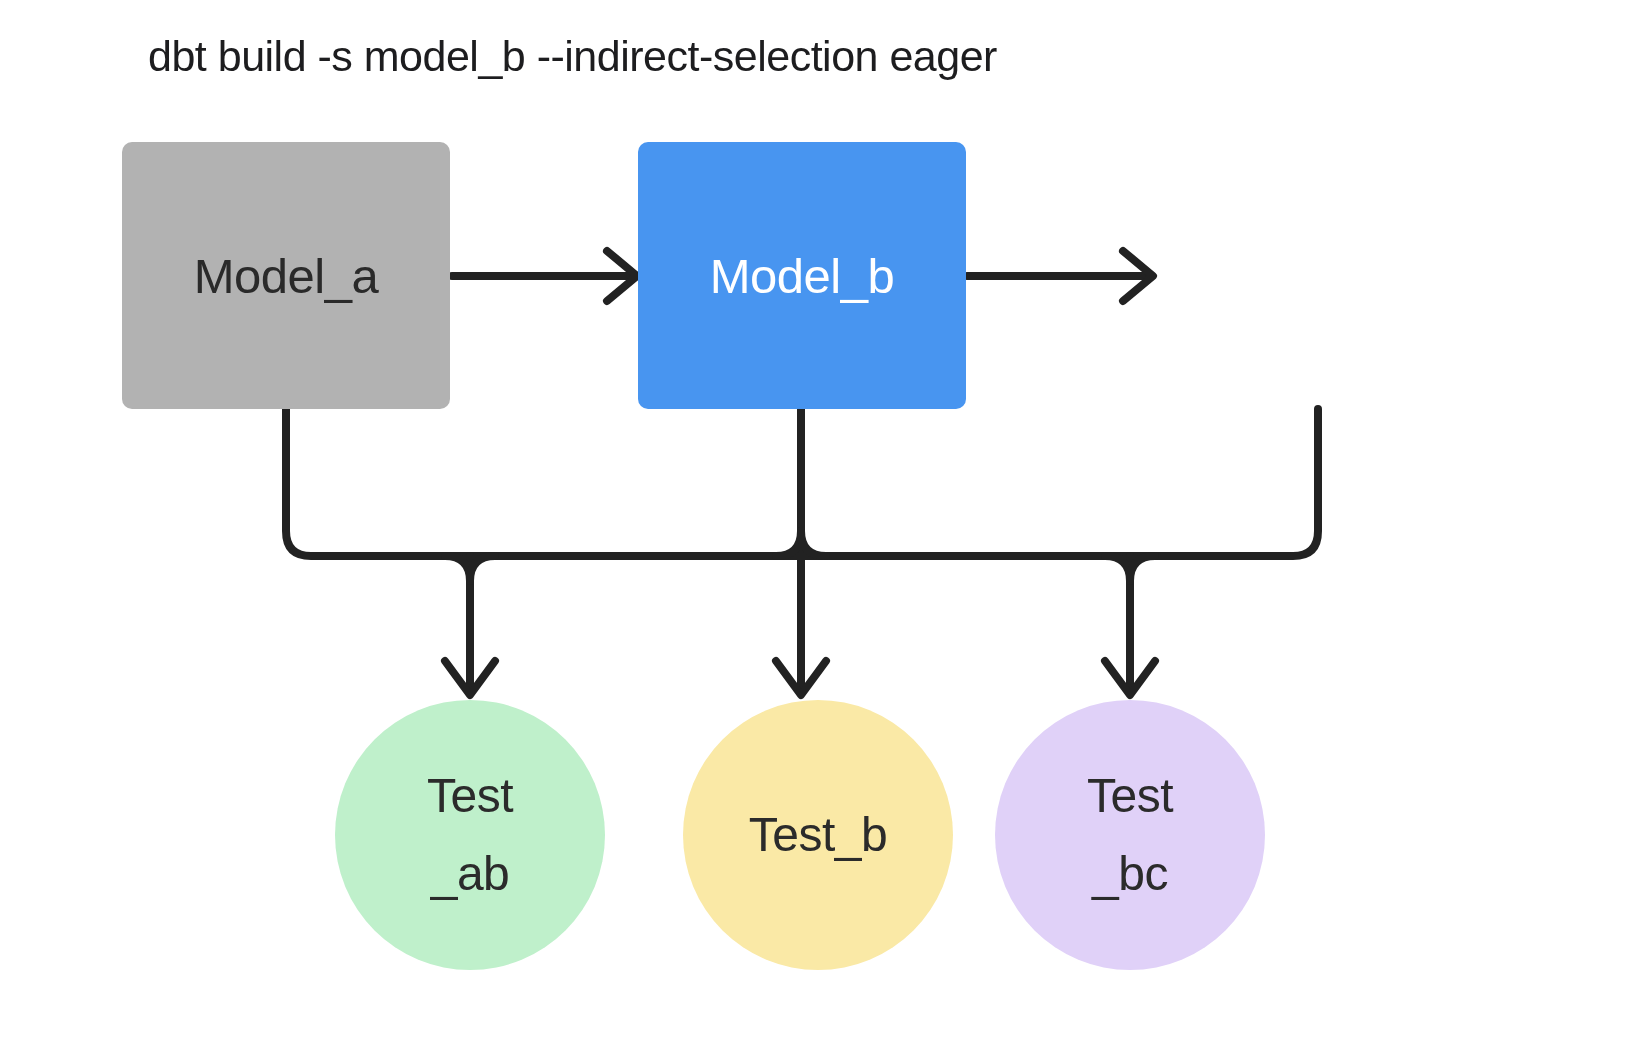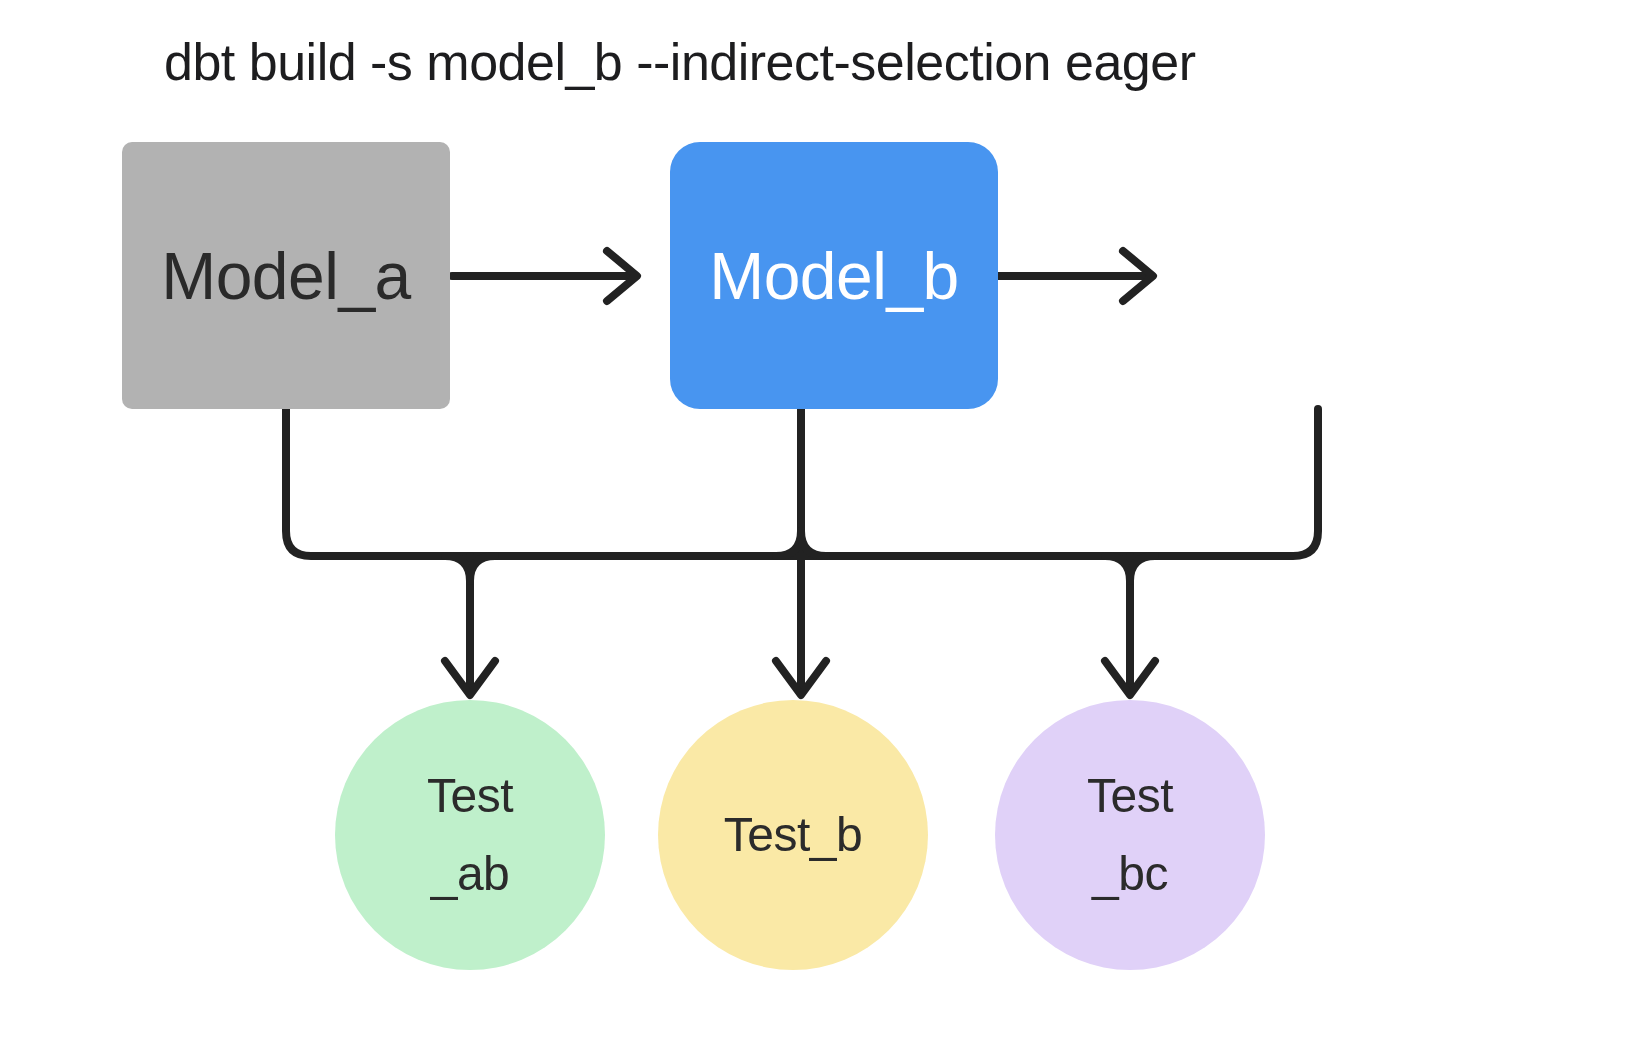--- a/index.html
+++ b/index.html
@@ -9,23 +9,23 @@
   }
   .canvas {
     position: relative;
     width: 1630px;
     height: 1060px;
     background: var(--page_bg, #fff);
     overflow: hidden;
   }
   .title {
     position: absolute;
-    left: 164px;
+    left: 148px;
     top: 32px;
-    font-size: 52px;
+    font-size: 43px;
     font-weight: 500;
     letter-spacing: -0.5px;
     color: var(--title_text, #1d1d1f);
     white-space: nowrap;
   }
   .edges {
     position: absolute;
     left: 0; top: 0;
     width: 1630px;
     height: 1060px;
@@ -39,50 +39,49 @@
   }
   .model {
     position: absolute;
     top: 142px;
     width: 328px;
     height: 267px;
     border-radius: 10px;
     display: flex;
     align-items: center;
     justify-content: center;
-    font-size: 66px;
+    font-size: 49px;
     letter-spacing: -0.5px;
     color: var(--model_label_dark, #2a2a2a);
   }
   .model-a { left: 122px; background: var(--model_a_fill, #b2b2b2); }
   .model-b {
-    left: 670px;
+    left: 638px;
     background: var(--model_b_fill, #4895f0);
     color: var(--model_label_light, #ffffff);
-    border-radius: 30px;
   }
   .model-c { left: 1154px; background: var(--model_c_fill, #b2b2b2); }
   .test {
     position: absolute;
     top: 700px;
     width: 270px;
     height: 270px;
     border-radius: 50%;
     display: flex;
     flex-direction: column;
     align-items: center;
     justify-content: center;
     font-size: 48px;
     letter-spacing: -0.5px;
     line-height: 78px;
     color: var(--test_label, #2b2b2b);
     text-align: center;
   }
   .test-ab { left: 335px; background: var(--test_ab_fill, #bff0cb); }
-  .test-b  { left: 658px; background: var(--test_b_fill, #fae9a6); }
+  .test-b  { left: 683px; background: var(--test_b_fill, #fae9a6); }
   .test-bc { left: 995px; background: var(--test_bc_fill, #e0d1f8); }
 </style>
 </head>
 <body>
 
 <div class="canvas">
 
   <div class="title">dbt build -s model_b --indirect-selection eager</div>
 
   <svg class="edges" viewBox="0 0 1630 1060" aria-hidden="true">

